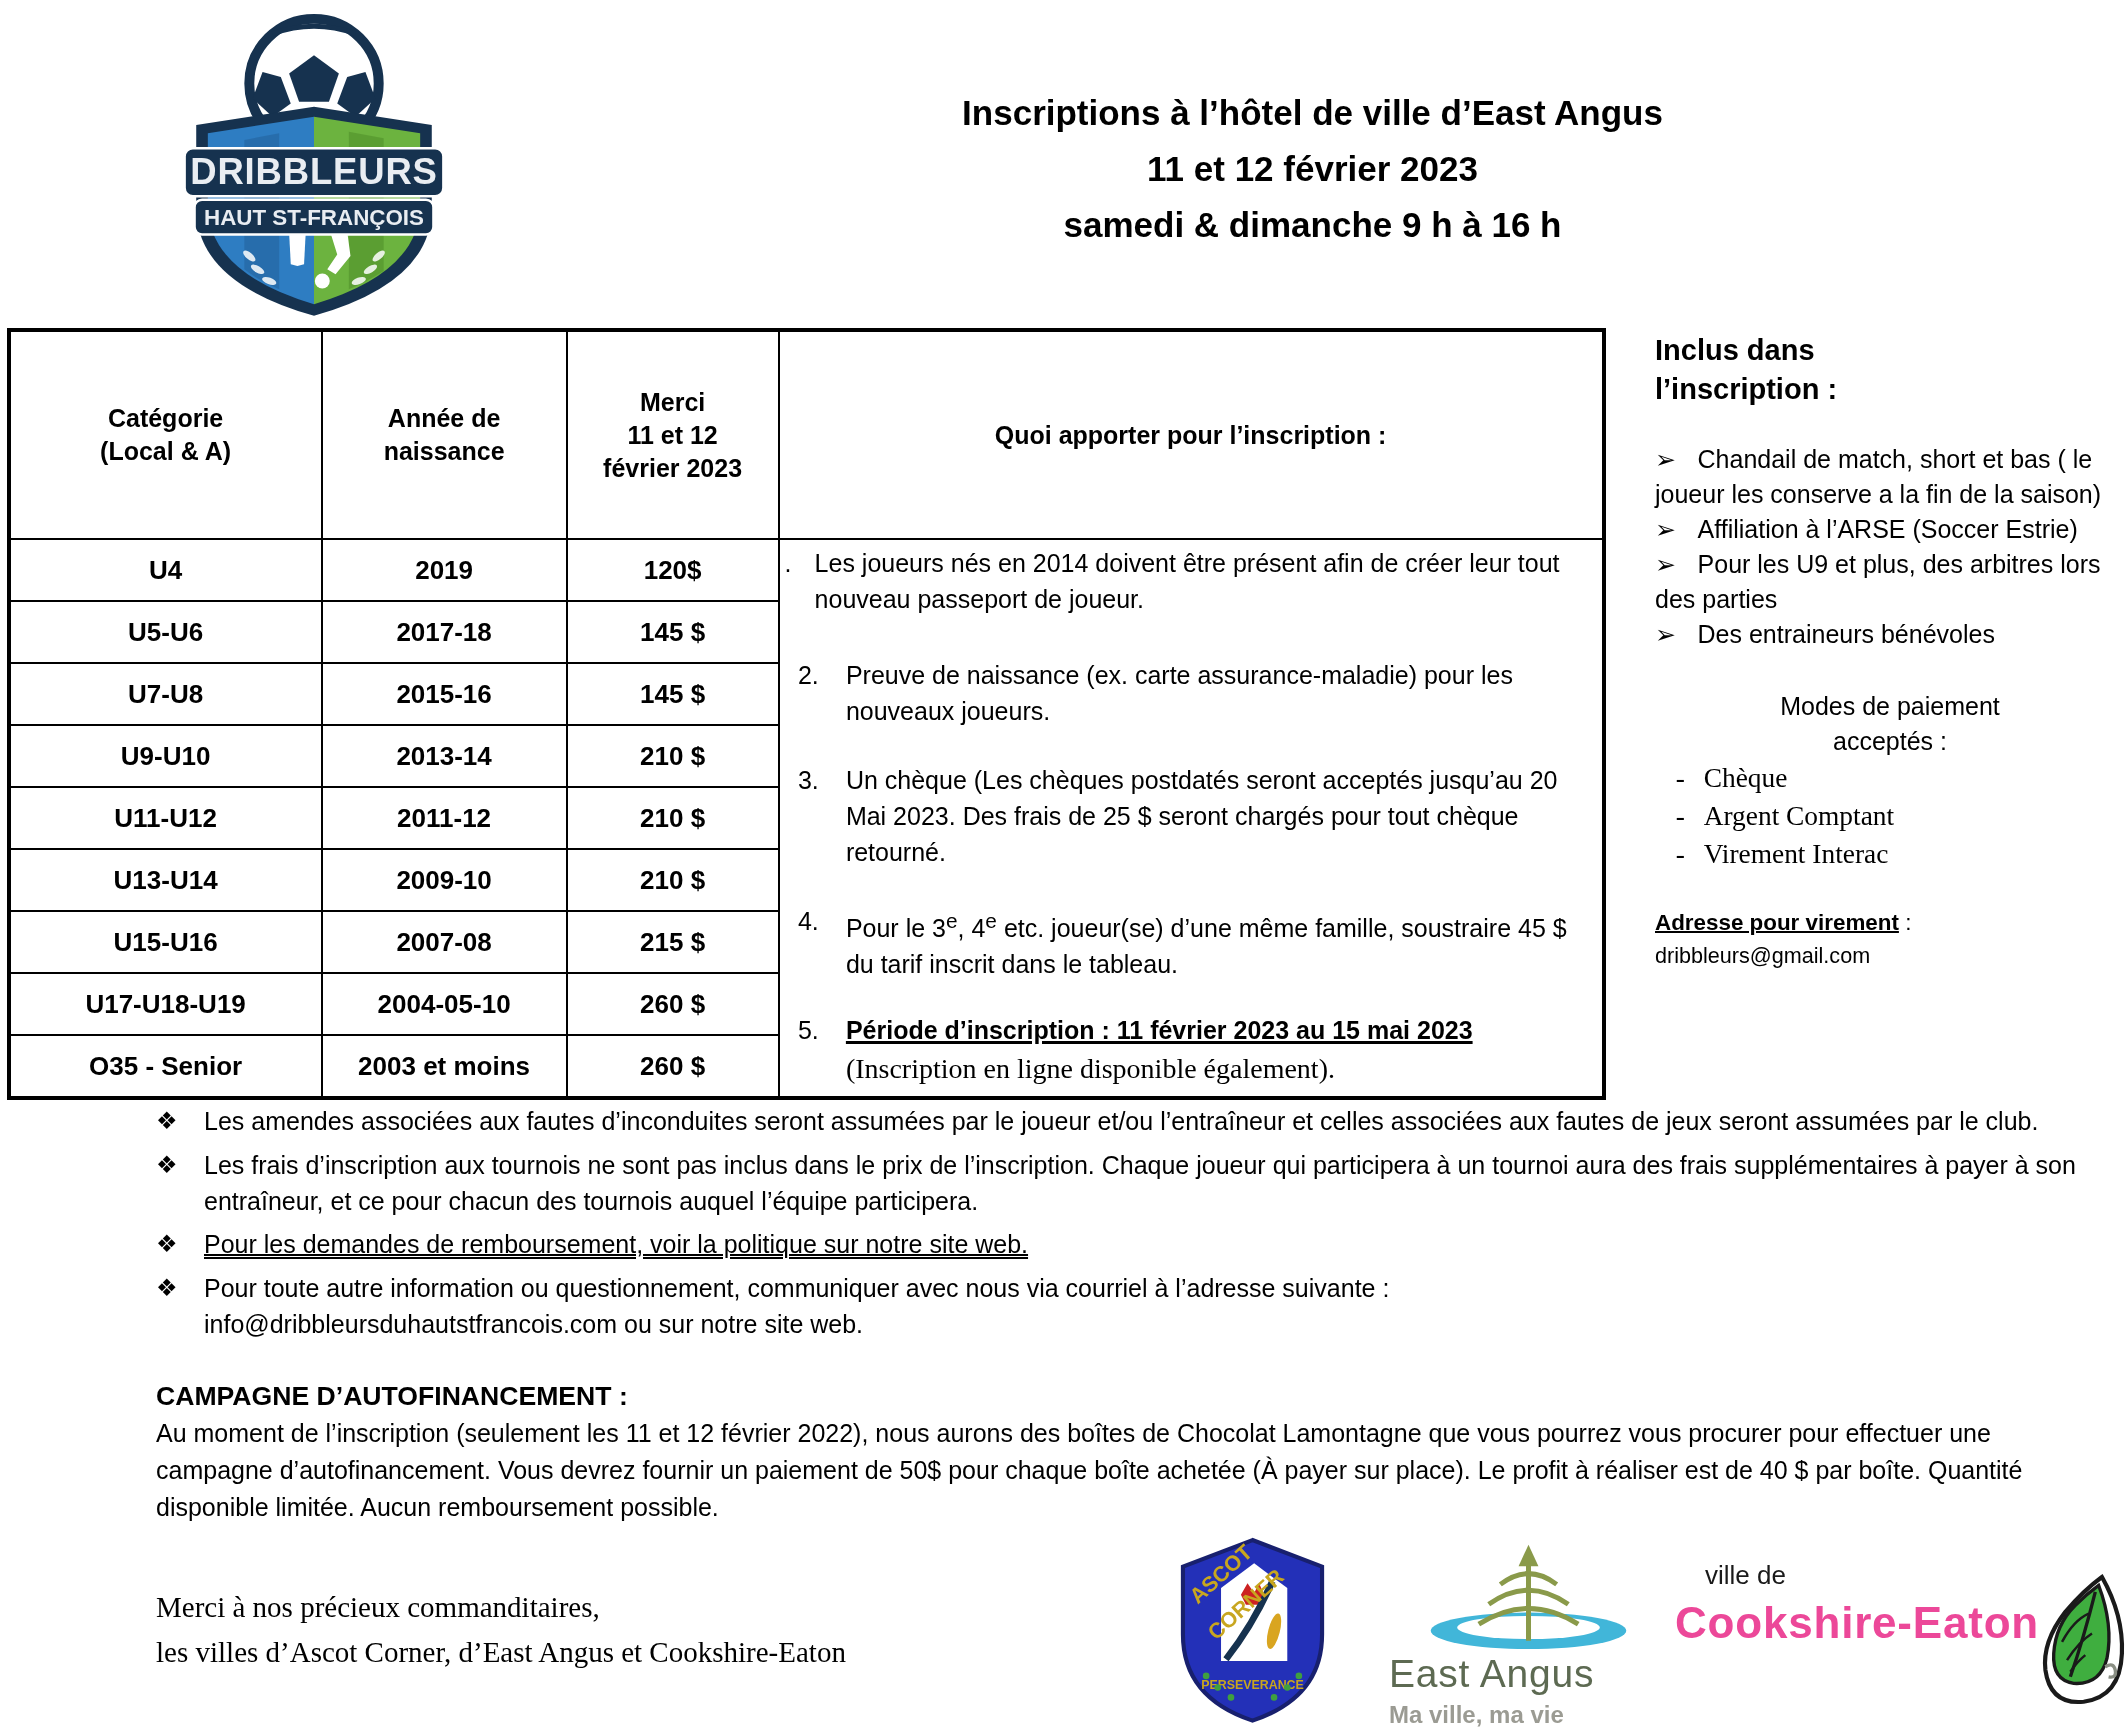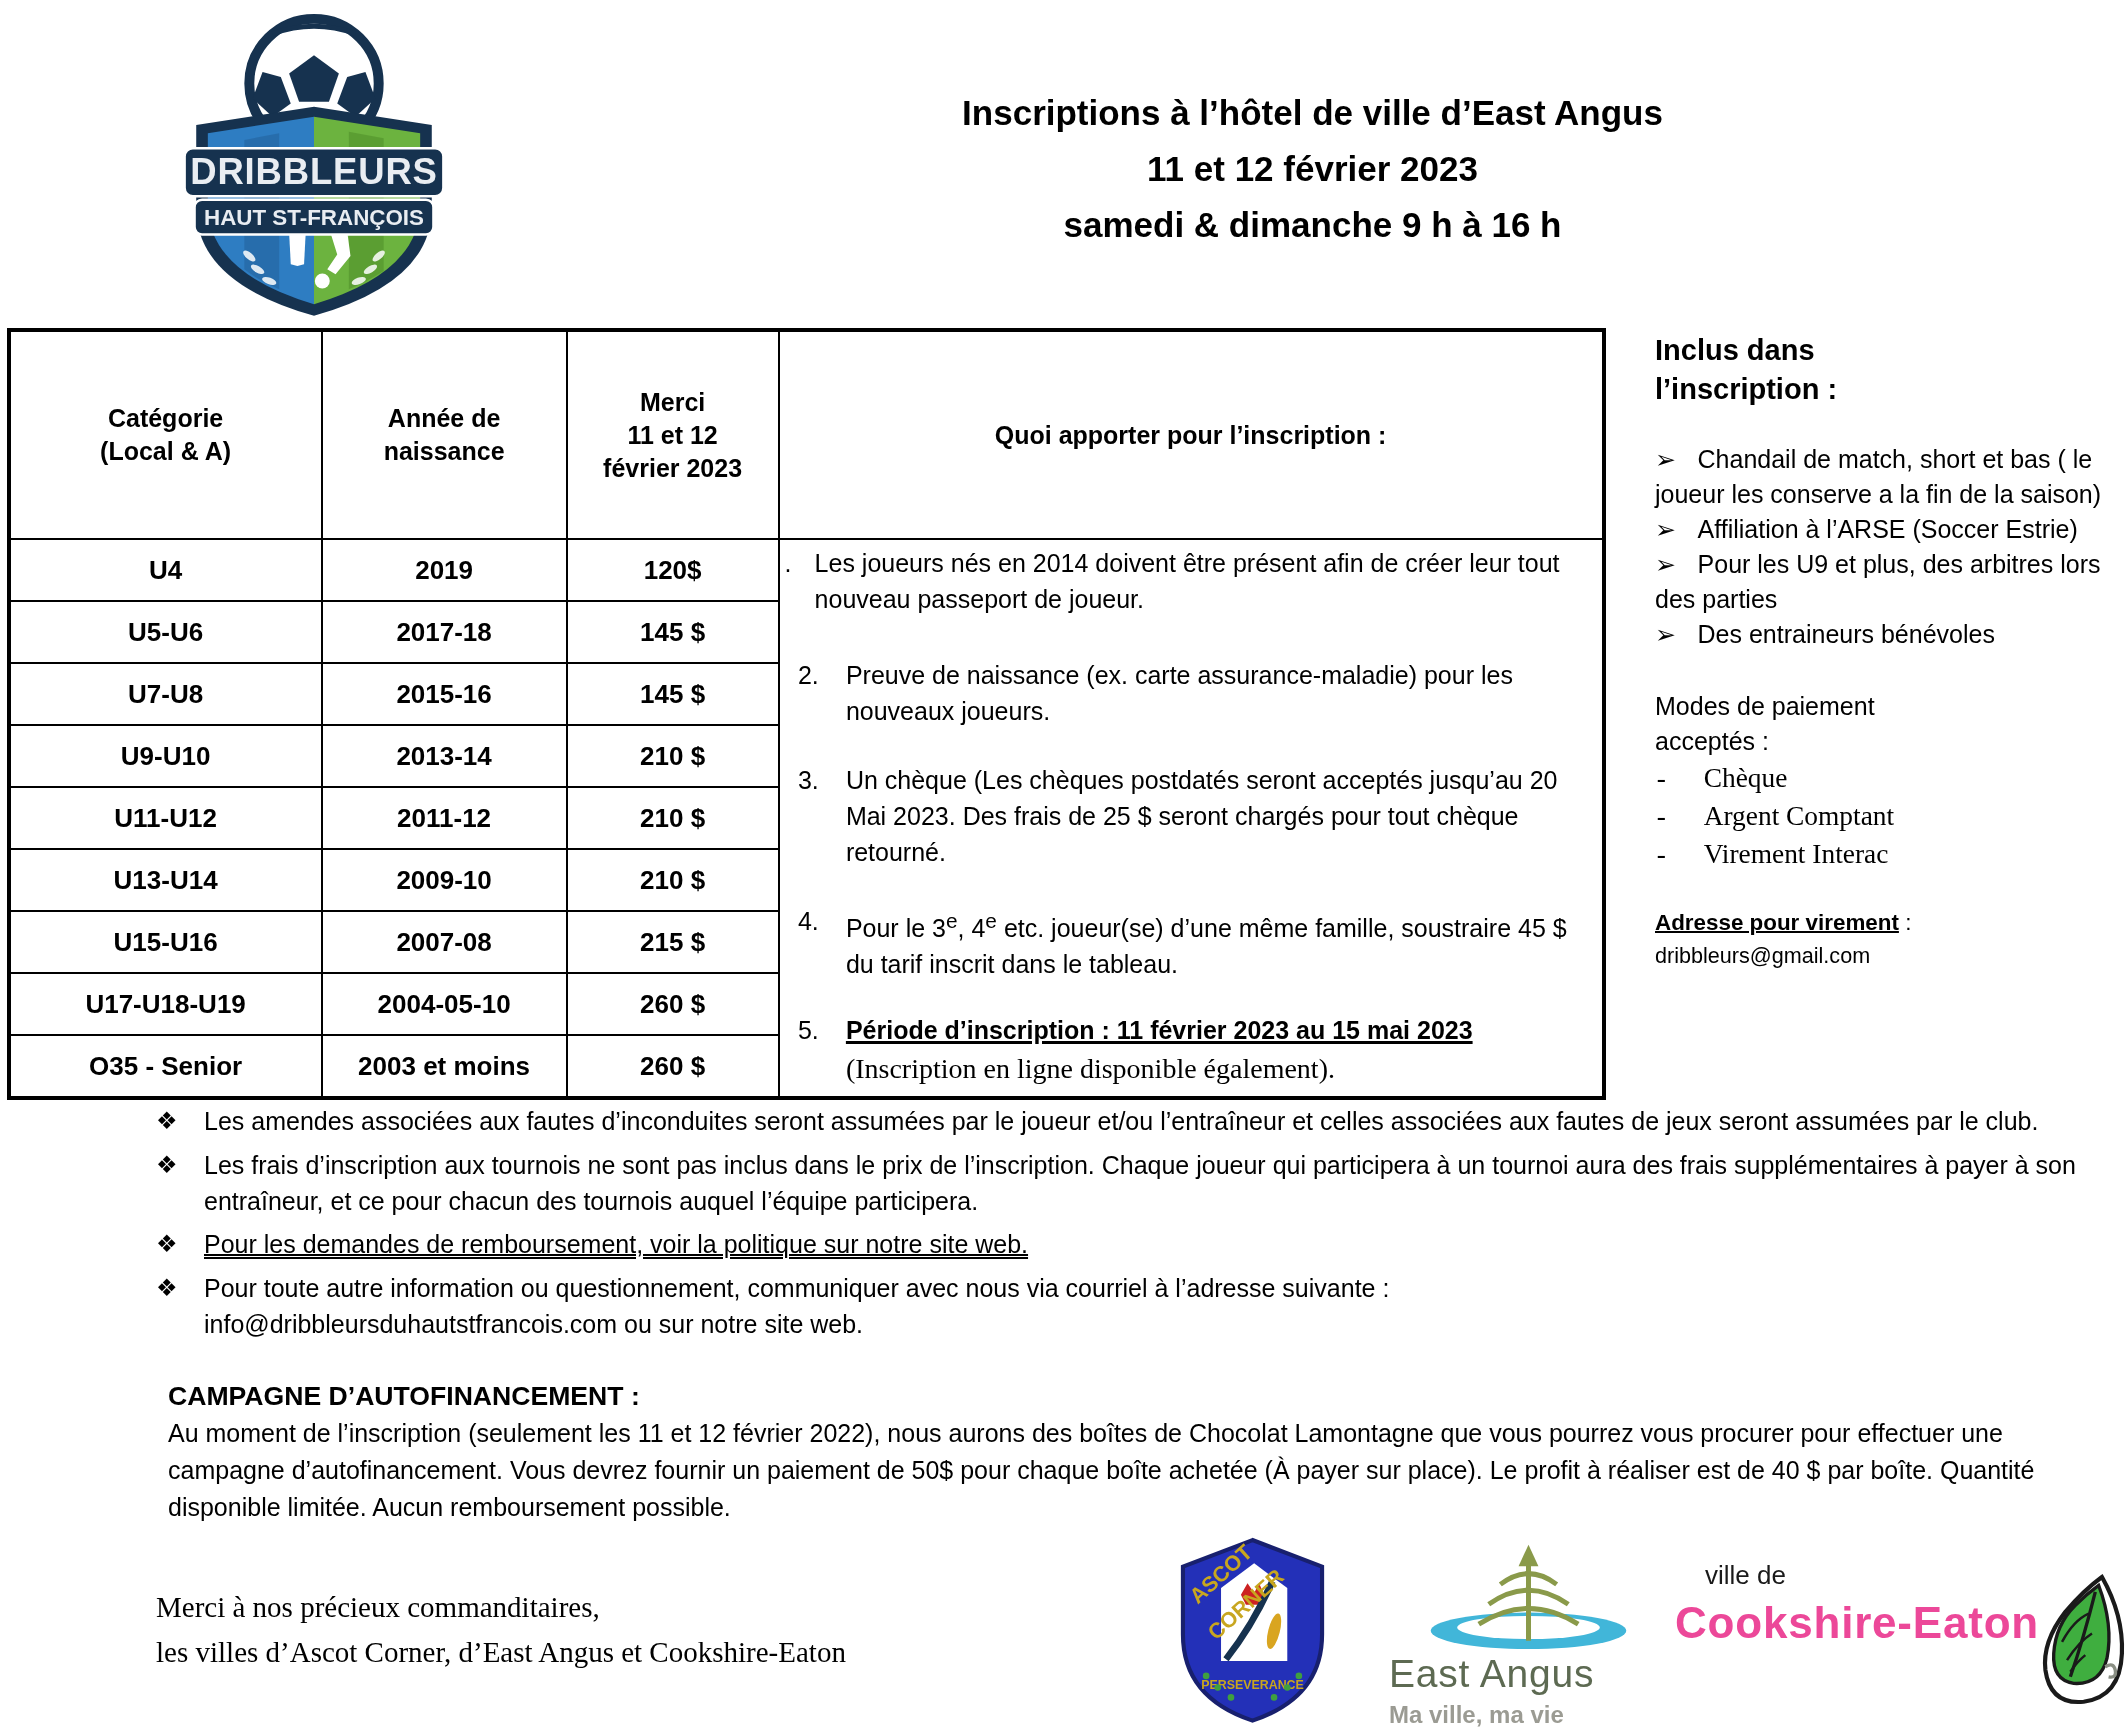--- a/index.html
+++ b/index.html
@@ -24,38 +24,38 @@
   .qa-item.ind{padding-left:13.3px;}
   .qa-text{flex:1;}
   .m1{margin-bottom:40px}.m2{margin-bottom:33px}.m3{margin-bottom:33px}.m4{margin-bottom:30px}
   .qa-underline{font-weight:bold;text-decoration:underline;text-decoration-thickness:2.5px;}
   .qa-serif{font-family:"Liberation Serif",serif;font-size:28px;line-height:42px;}
 
   
   .sidebar{position:absolute;left:1655px;top:331px;width:470px;font-size:25px;line-height:35px;}
   .inc-title{font-weight:bold;font-size:29px;line-height:39px;margin-bottom:33px;}
   .arrow{display:inline-block;margin-right:21.6px;}
-  .payment{margin-top:37px;}
+  .payment{margin-top:37px;text-align:center;}
   .method{display:flex;}
   .method .dash{flex:0 0 47px;padding-left:1.7px;font-family:"Liberation Serif",serif;font-size:27.4px;line-height:38px;}
   .method .mname{font-family:"Liberation Serif",serif;font-size:27.4px;line-height:38px;}
   .transfer{margin-top:33px;font-size:22.4px;line-height:33px;}
   .transfer .tlabel{font-weight:bold;text-decoration:underline;text-decoration-thickness:1.7px;}
   .transfer .tcolon{font-weight:normal;}
   .transfer .temail{font-size:21.6px;}
 
   
   .notes{position:absolute;left:156px;top:1103px;width:1924px;}
   .note{display:flex;font-size:25px;line-height:36px;margin-bottom:7.5px;}
   .note .marker{flex:0 0 48px;font-size:24px;}
   .note .ntext{flex:1;}
   .dbl-underline{text-decoration:underline double;text-decoration-thickness:1.7px;}
 
   
-  .campaign{position:absolute;left:168px;top:1377px;width:1924px;}
+  .campaign{position:absolute;left:156px;top:1377px;width:1924px;}
   .campaign .ctitle{font-weight:bold;font-size:26.6px;line-height:38px;}
   .campaign .cbody{font-size:25px;line-height:37px;}
 
   
   .thanks{position:absolute;left:156px;top:1585px;font-family:"Liberation Serif",serif;
           font-size:29px;line-height:45px;}
   .ascot-logo{position:absolute;left:1173px;top:1535px;width:159px;height:189px;}
   .ea-logo{position:absolute;left:1389px;top:1538px;width:279px;height:183px;text-align:left;}
   .ea-name{font-size:39px;color:#5d6a52;letter-spacing:0.8px;margin-top:-5px;}
   .ea-tag{font-size:24px;font-weight:bold;color:#9b9b93;margin-top:5px;}

